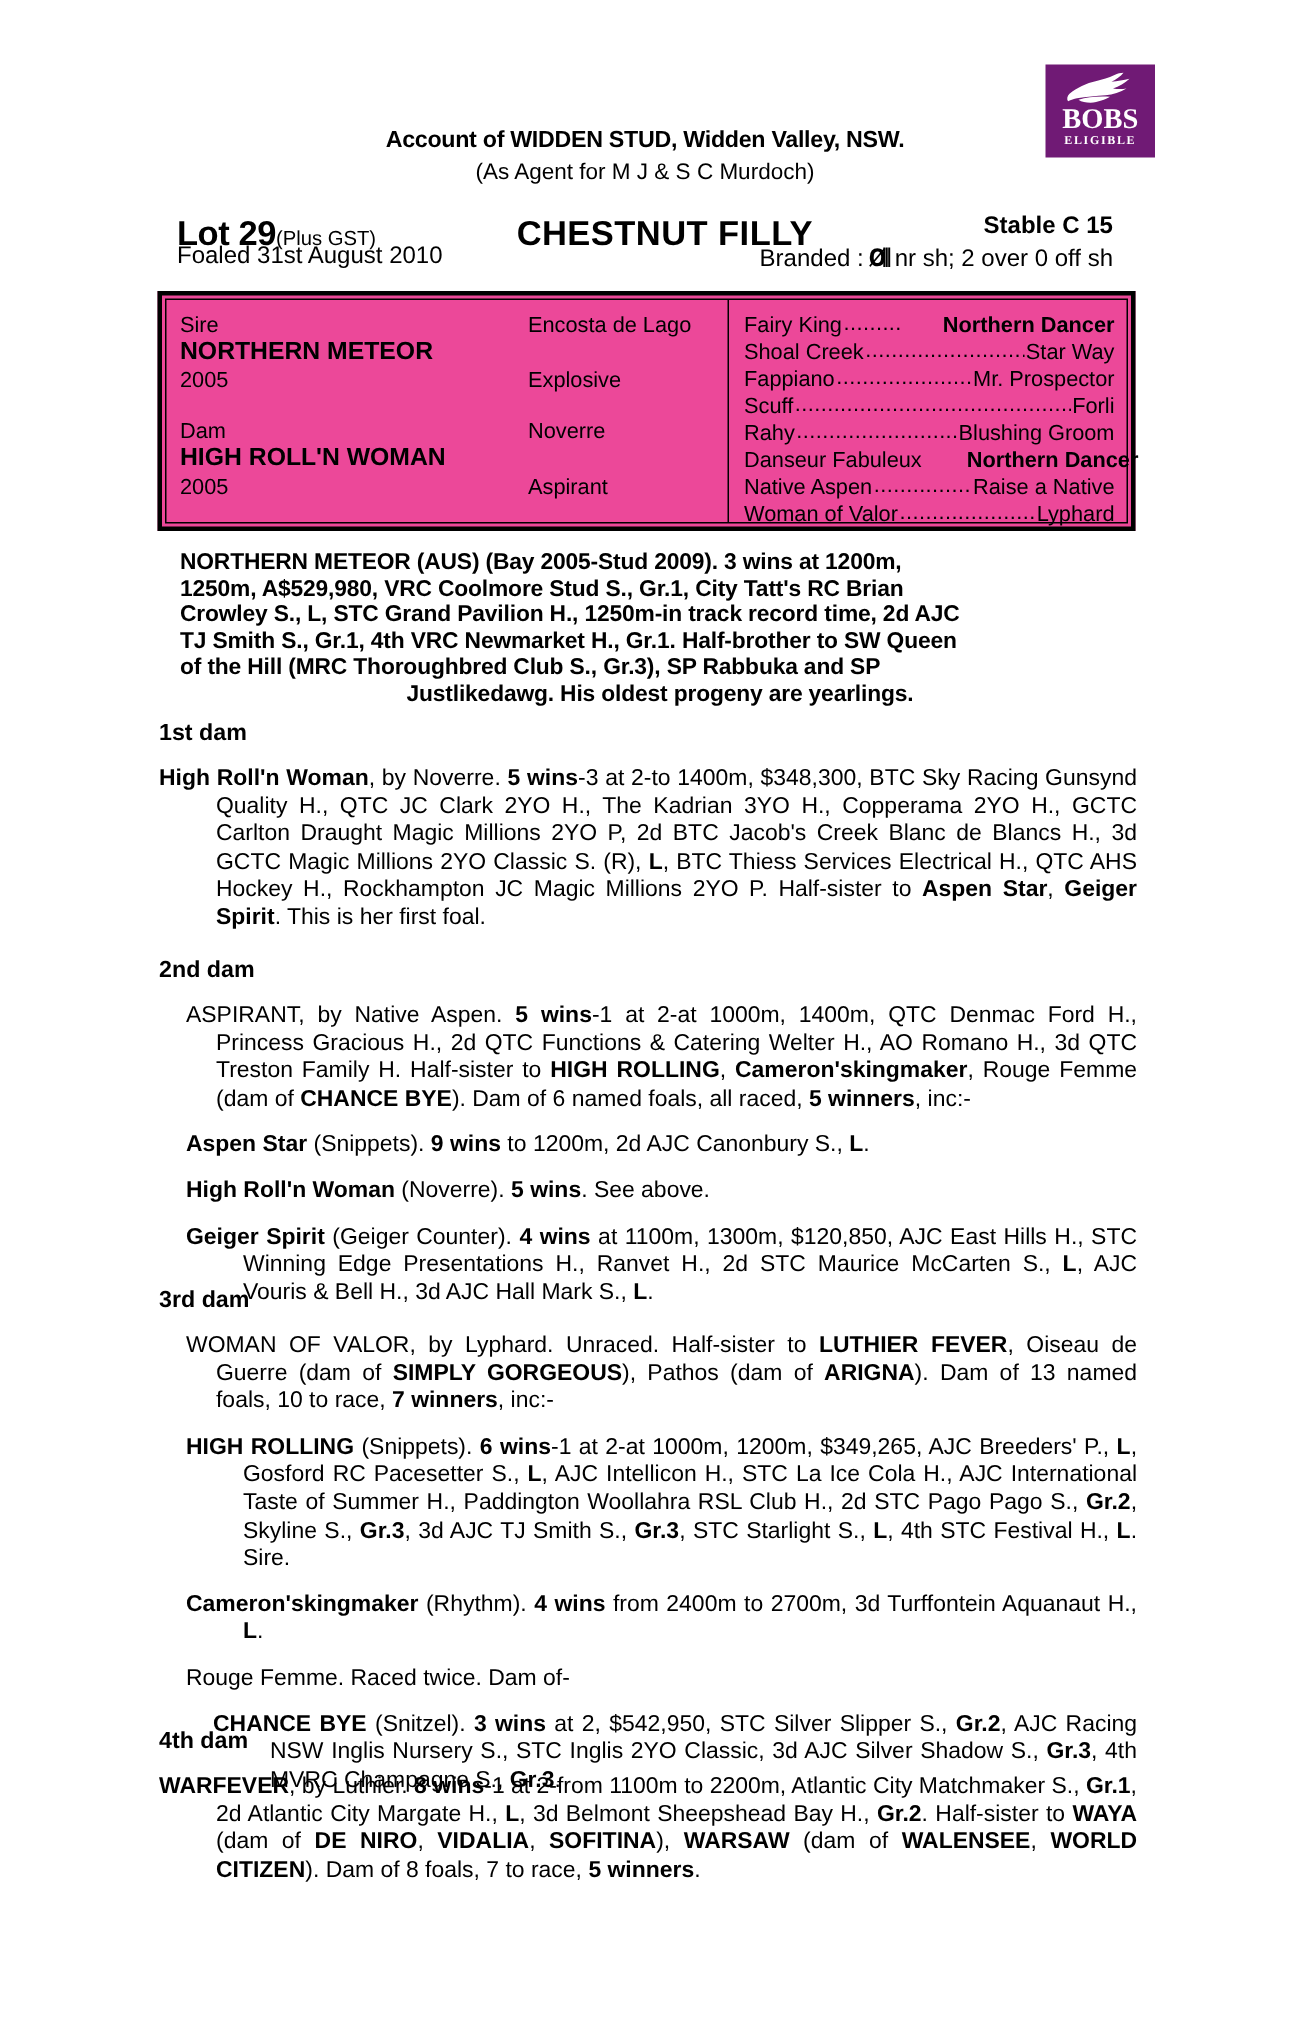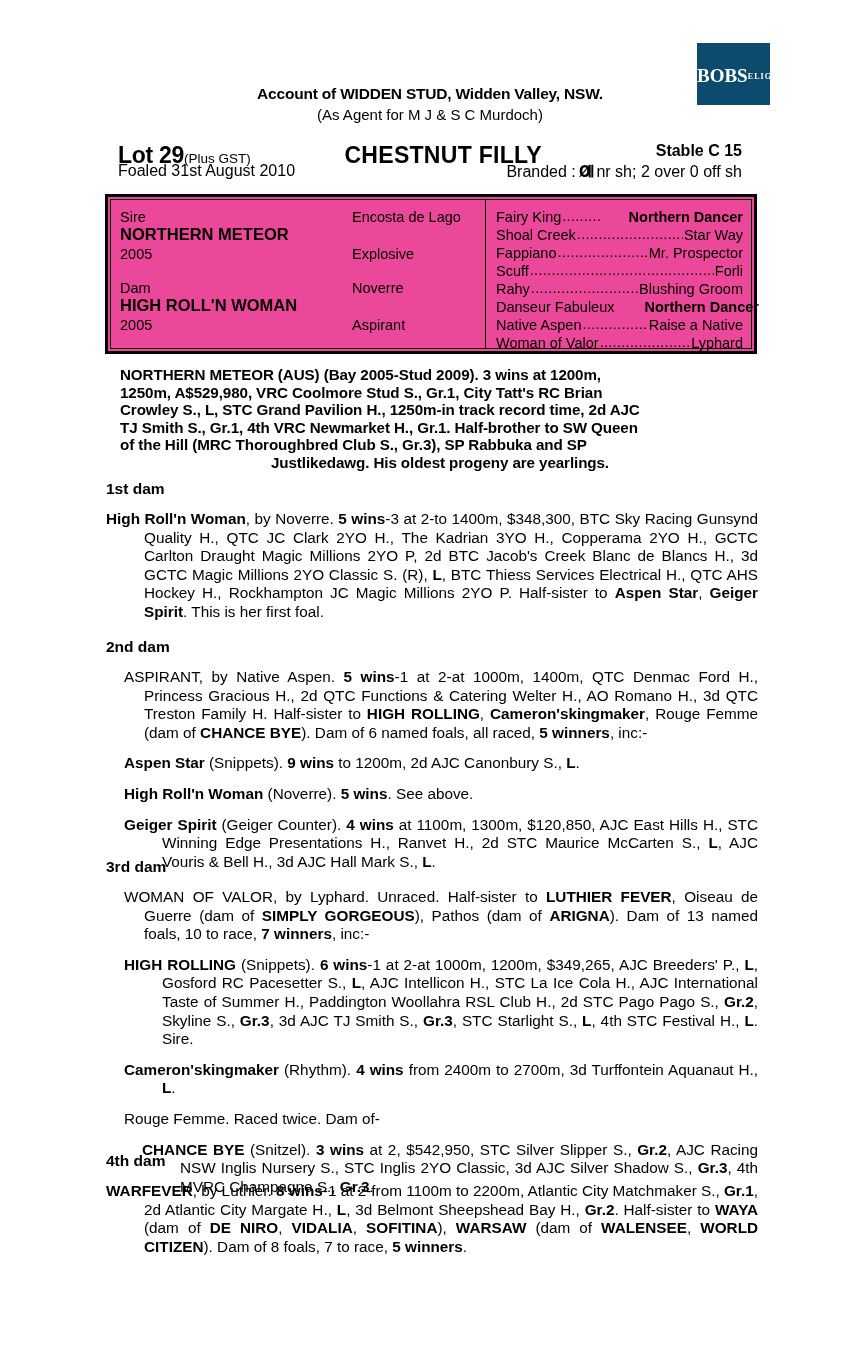--- a/index.html
+++ b/index.html
@@ -15,23 +15,23 @@
     position:relative;
     width:860px; height:1356px;
     padding:0;
   }
 
   
   .bobs-logo {
     position:absolute;
     left:697px; top:43px;
     width:73px; height:62px;
-    background:#0c4a6e;
+    background:#701a75;
     display:flex;
-    flex-direction:row;
+    flex-direction:column;
     align-items:center;
     justify-content:flex-start;
     padding-top:4px;
     overflow:hidden;
   }
   .bobs-horse { width:50px; height:24px; display:block; }
   .bobs-word {
     color:#ffffff;
     font-family:"Liberation Serif", serif;
     font-weight:bold;

